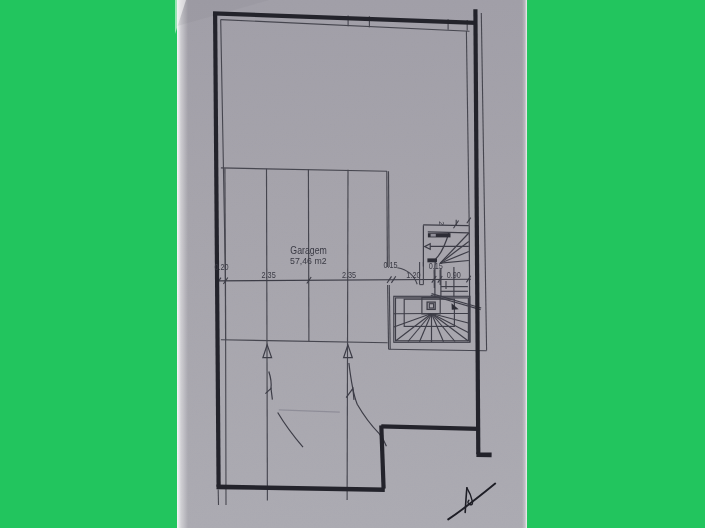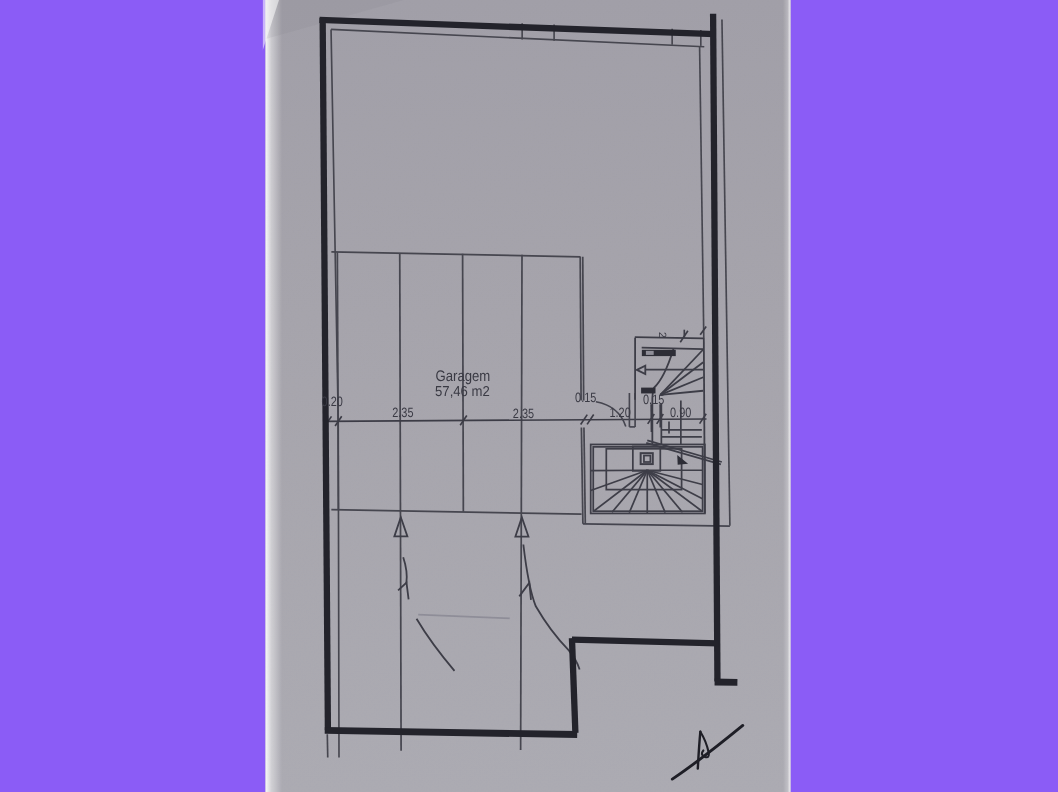--- a/index.html
+++ b/index.html
@@ -1,16 +1,16 @@
 <!DOCTYPE html>
 <html><head>
 <meta charset="utf-8">
 <style>
   html,body{margin:0;padding:0;background:#ffffff;width:705px;height:528px;overflow:hidden;}
-  #stage{position:relative;width:705px;height:528px;background:#8b5cf6;font-family:"Liberation Sans",sans-serif;}
+  #stage{position:relative;width:705px;height:528px;background:#22c55e;font-family:"Liberation Sans",sans-serif;}
   #paper{position:absolute;left:177px;top:0;width:350px;height:528px;
     background:
       linear-gradient(90deg, rgba(255,255,255,0.95) 0px, rgba(255,255,255,0.45) 4px, rgba(255,255,255,0) 11px),
       linear-gradient(270deg, rgba(255,255,255,0.85) 0px, rgba(255,255,255,0.25) 2px, rgba(255,255,255,0) 5px),
       linear-gradient(180deg, #a09ea7 0%, #a5a3ab 40%, #abaab2 100%);
   }
   #cornerdark{position:absolute;left:177px;top:0;width:92px;height:26px;
     background:rgba(122,120,130,0.13);
     clip-path:polygon(0% 0%, 100% 0%, 0% 100%);}
   #cornerwhite{position:absolute;left:175px;top:0;width:11px;height:34px;

